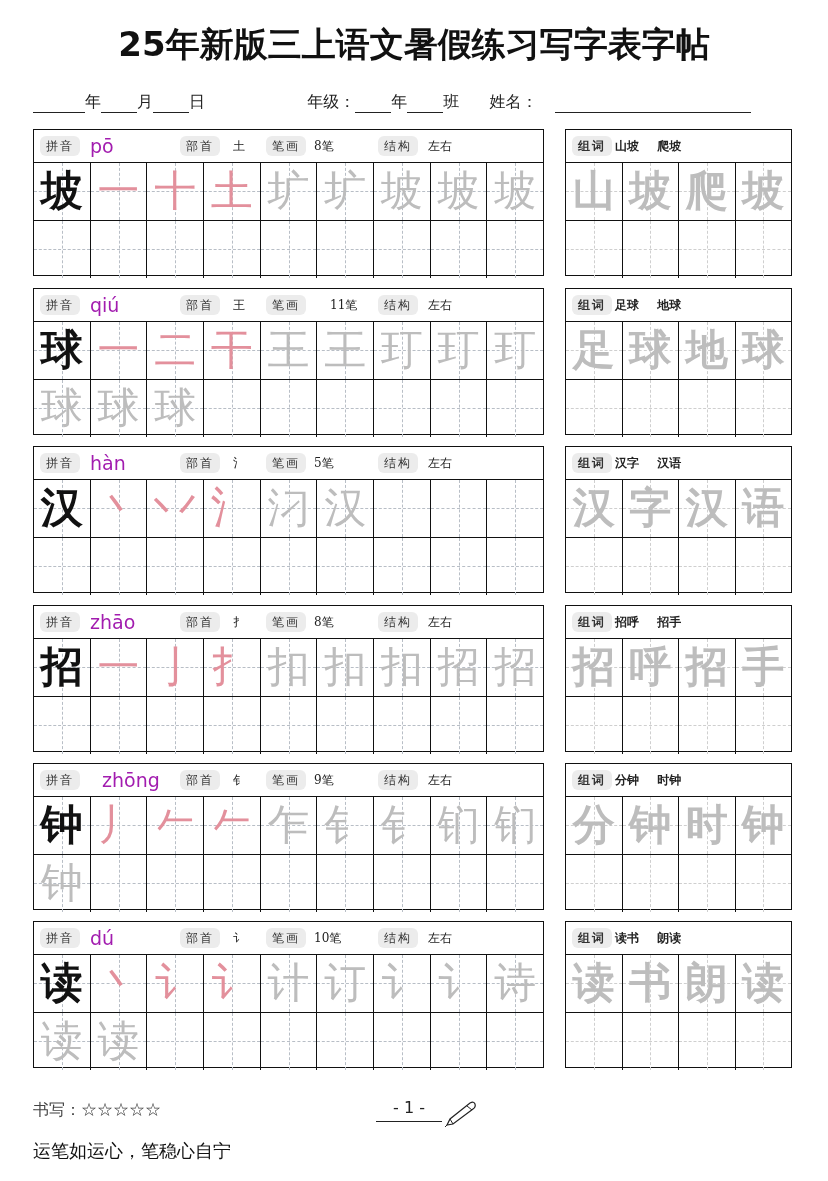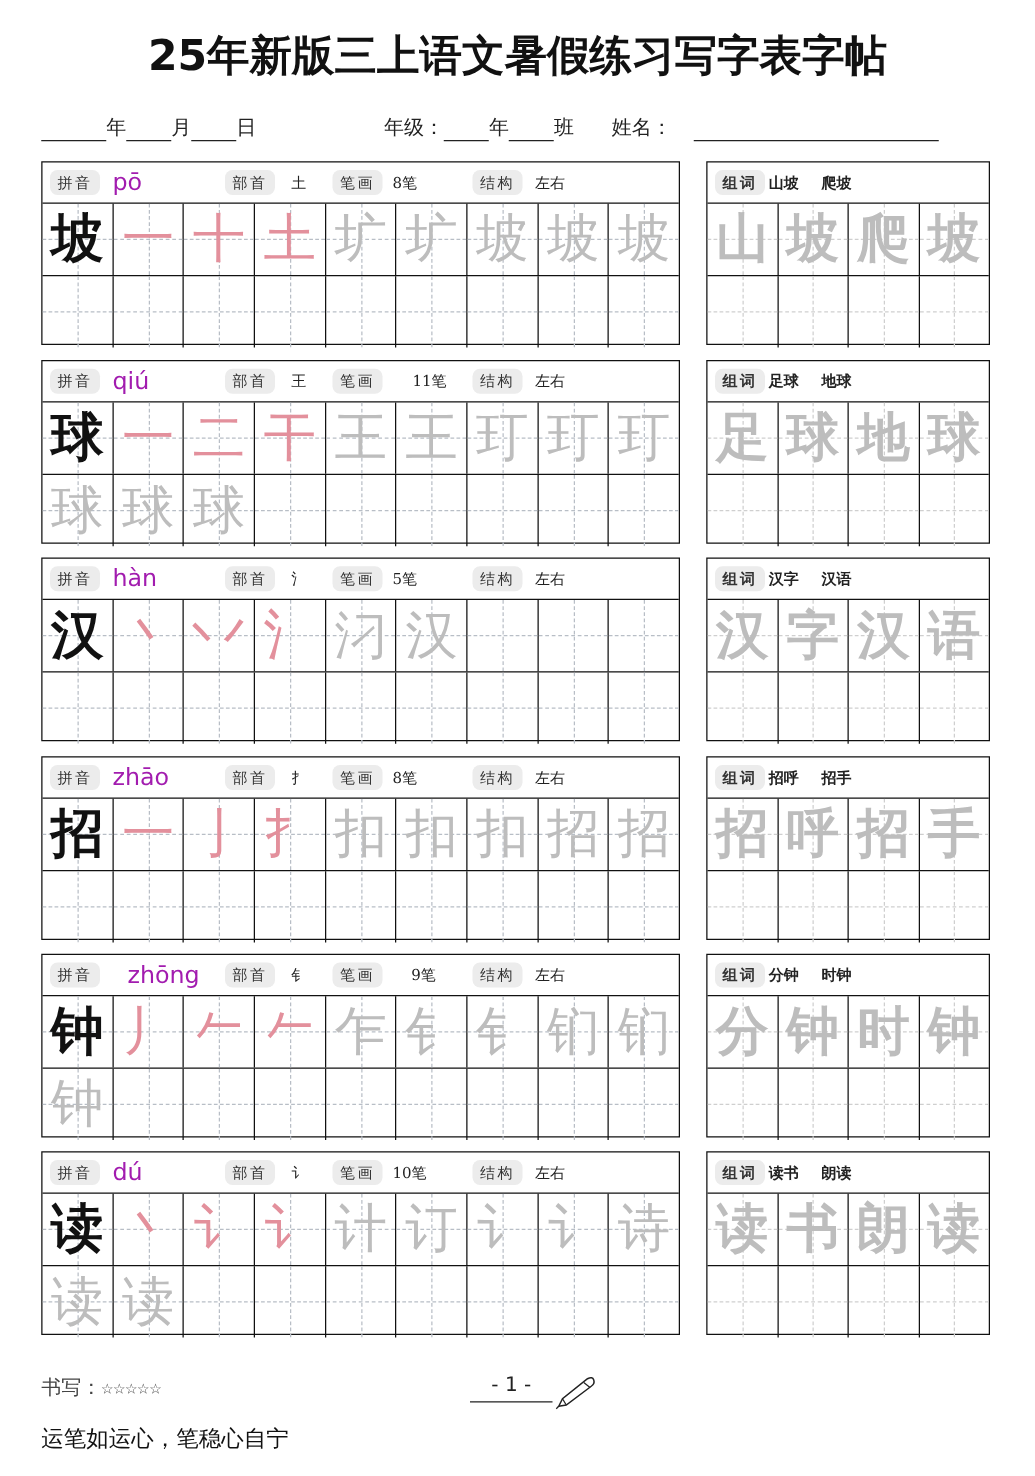--- a/index.html
+++ b/index.html
@@ -49,21 +49,21 @@
   .word-box .cell::before, .word-box .cell::after { border-color: #cfcfcf; }
 
   .glyph { position: absolute; left: 0; right: 0; top: 0; bottom: 0; z-index: 2;
            display: flex; align-items: center; justify-content: center;
            font-family: "DejaVu Serif", serif; font-size: 42px; line-height: 1; }
   .glyph.model { color: #111; font-weight: bold; }
   .glyph.trace { color: #bdbdbd; }
   .glyph.stroke { color: #e3909c; }
 
   .footer-rating { position: absolute; left: 33px; top: 1100px; font-size: 16px; color: #444;
-                   font-family: Liberation Mono, monospace; }
+                   font-family: Liberation Sans, sans-serif; }
   .page-num { position: absolute; left: 376px; top: 1098px; width: 66px; text-align: center;
               font-size: 16px; color: #222; border-bottom: 1.5px solid #222; padding-bottom: 4px;
               font-family: "DejaVu Sans", sans-serif; }
   .pen-icon { position: absolute; left: 444px; top: 1100px; width: 34px; height: 28px; }
   .motto { position: absolute; left: 33px; top: 1139px; font-size: 18px; color: #111;
            font-family: Liberation Mono, monospace; }
 </style>
 </head>
 <body>
 
@@ -415,21 +415,21 @@
       </div>
     </div>
     <div class="section" style="top: 763px;">
       <div class="main-box">
         <div class="hdr">
           <span class="pill" style="left:6px">拼音</span>
           <span class="pinyin" style="left:68px">zhōng</span>
           <span class="pill" style="left:146px">部首</span>
           <span class="hval" style="left:199px">钅</span>
           <span class="pill" style="left:232px">笔画</span>
-          <span class="hval" style="left:295px">9笔</span>
+          <span class="hval" style="left:280px">9笔</span>
           <span class="pill" style="left:344px">结构</span>
           <span class="hval" style="left:394px">左右</span>
         </div>
         <div class="grid">
           <div class="row r1">
             <div class="cell">
               <span class="glyph model">钟</span>
             </div>
             <div class="cell">
               <span class="glyph stroke">丿</span>

